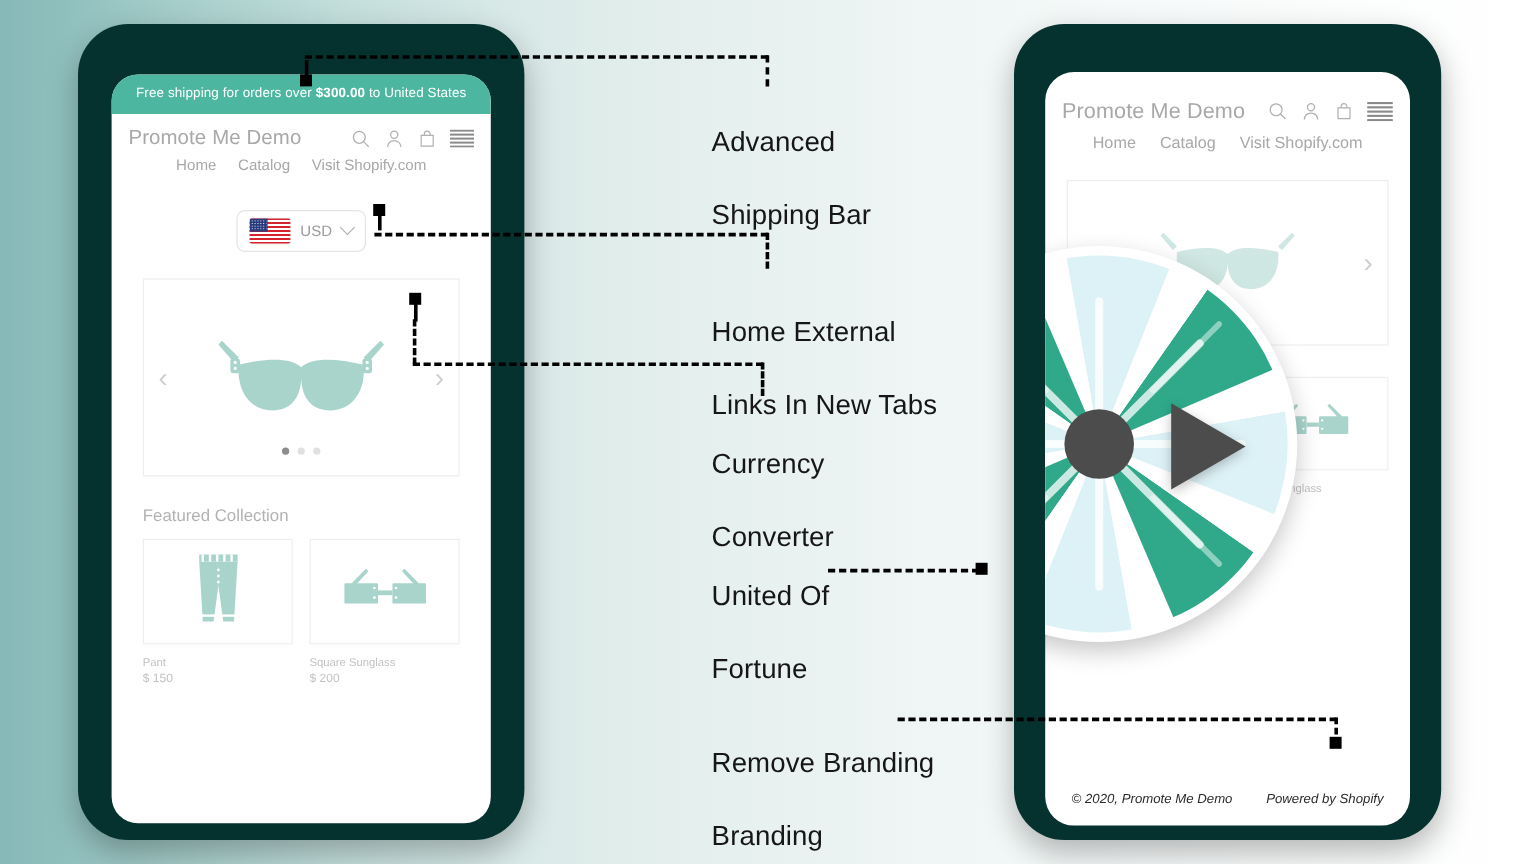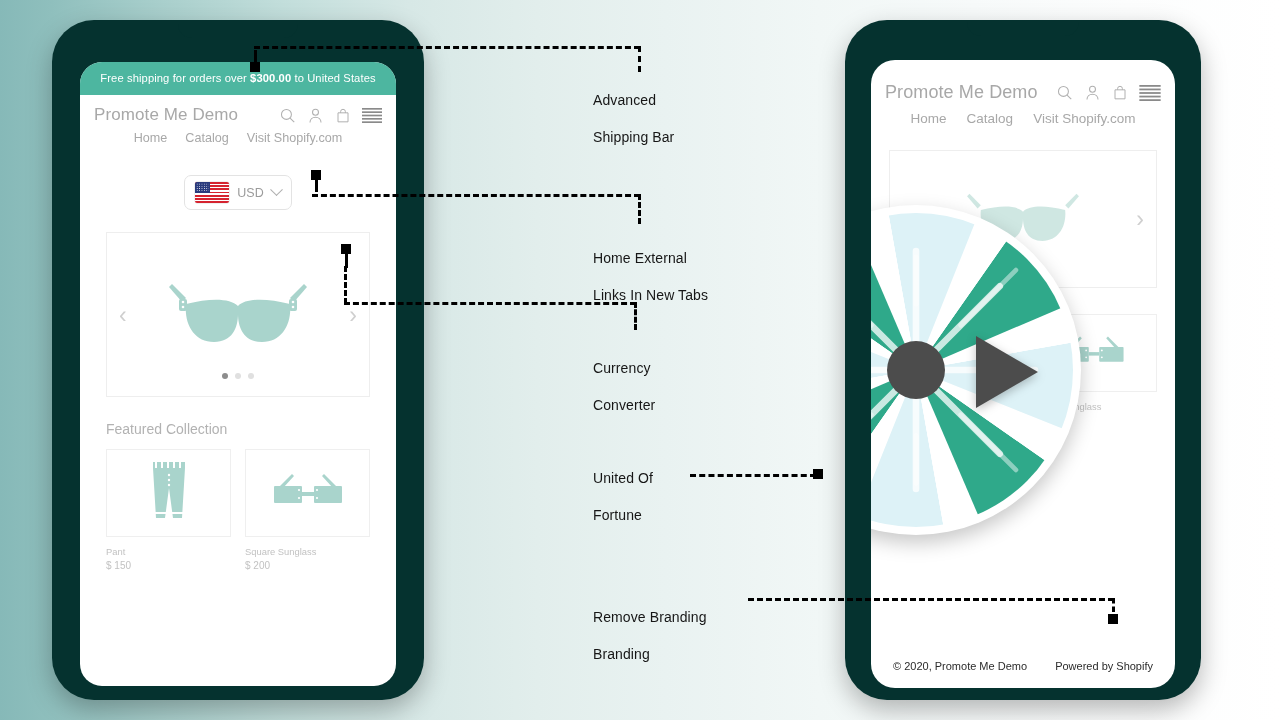--- a/index.html
+++ b/index.html
@@ -12,21 +12,21 @@
         #f7fafa 76%, #fcfdfd 88%, #ffffff 100%);
     position: relative;
   }
 
   
   .phone {
     position: absolute;
     background: #05322f;
     box-shadow: 0 10px 26px rgba(0,0,0,.28);
   }
-  .phone-left  { left: 52px;  top: 20px;  width: 372px; height: 680px; border-radius: 42px; }
+  .phone-left  { left: 65px;  top: 20px;  width: 372px; height: 680px; border-radius: 42px; }
   .phone-right { left: 845px; top: 20px;  width: 356px; height: 680px; border-radius: 42px; }
 
   .screen {
     position: absolute;
     background: #ffffff;
     overflow: hidden;
   }
   .screen-left  { left: 28px; top: 42px; width: 316px; height: 624px; border-radius: 22px; }
   .screen-right { left: 26px; top: 40px; width: 304px; height: 628px; border-radius: 24px; }
 
@@ -154,20 +154,21 @@
   .card-name { color: #c2c2c2; font-size: 9.4px; margin-top: 9px; }
   .card-price { color: #c2c2c2; font-size: 10px; margin-top: 3px; }
 
   
   .rfooter {
     position: absolute; left: 0; right: 0; bottom: 16px;
     display: flex; justify-content: space-between;
     padding: 0 22px;
     font-size: 11px;
     color: #2b2b2b;
+    font-style: italic;
   }
 
   
   .wheel-wrap {
     position: absolute;
     left: -120px; top: 145px;
     width: 330px; height: 330px;
     pointer-events: none;
   }
   .wheel-disc {
@@ -195,21 +196,21 @@
     border-top: 36px solid transparent;
     border-bottom: 36px solid transparent;
     border-left: 62px solid #4c4c4c;
     filter: drop-shadow(0 3px 5px rgba(0,0,0,.25));
   }
 
   
   .anno {
     position: absolute;
     color: #161616;
-    font-size: 14px;
+    font-size: 23px;
     line-height: 1.33;
     white-space: pre-line;
     letter-spacing: .1px;
   }
 
   
   .hline { position: absolute; height: 0; border-top: 3px dashed #000; }
   .vline { position: absolute; width: 0; border-left: 3px dashed #000; }
   .sq { position: absolute; width: 10px; height: 10px; background: #000; }
   .stem { position: absolute; width: 3px; background: #000; }

